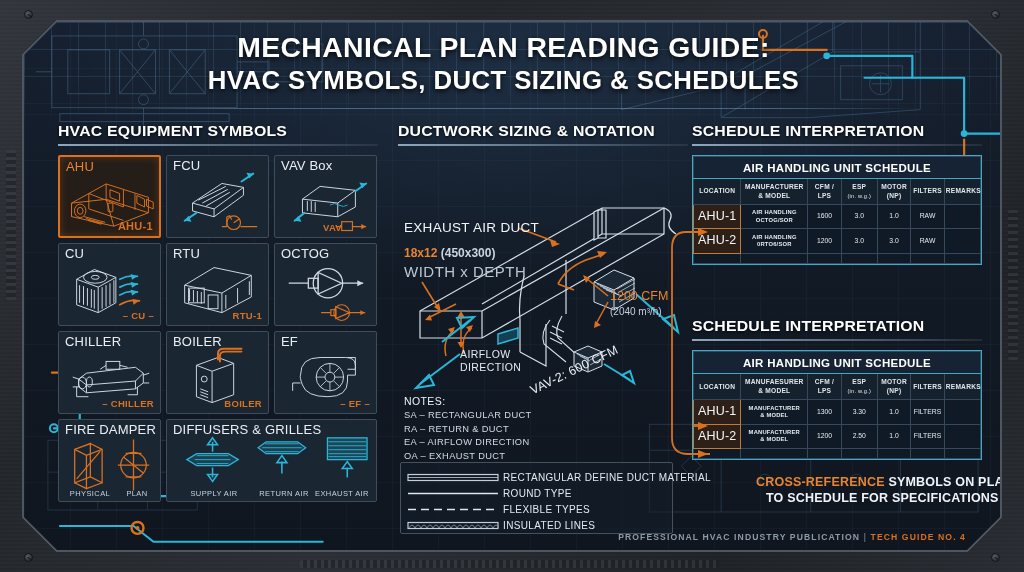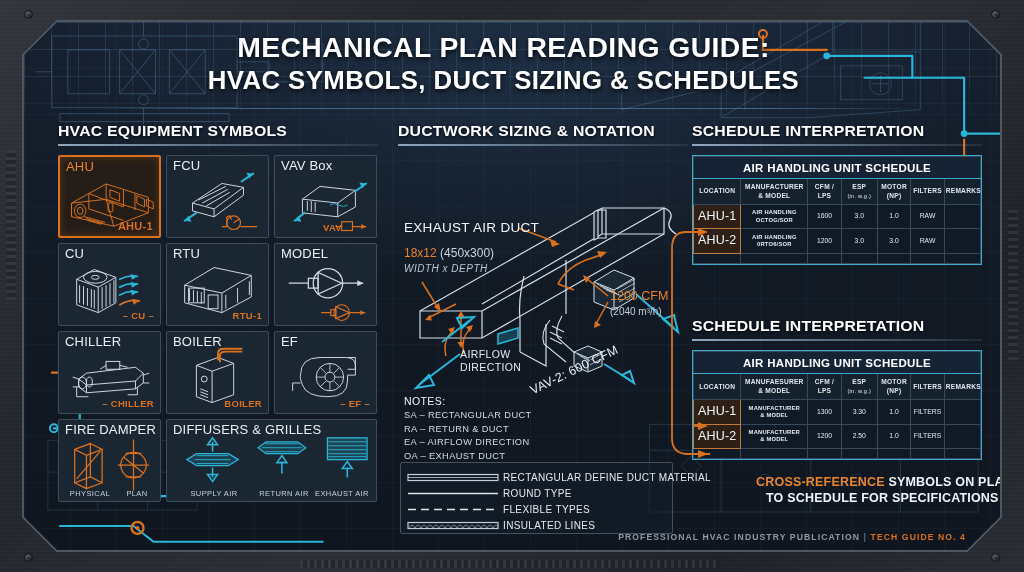--- a/index.html
+++ b/index.html
@@ -148,24 +148,24 @@
     letter-spacing:.4px; text-align:center;
   }
 
   
   .duct-stage{position:absolute; left:0; top:34px; width:290px; height:250px;}
   .lbl-supply{
     position:absolute; left:6px; top:64px; font-size:13.5px; color:#f2f5f8;
     font-weight:400; letter-spacing:.3px; white-space:nowrap;
   }
   .lbl-dim{position:absolute; left:6px; top:90px; font-size:12px; color:#e8852f;
-    font-weight:400; white-space:nowrap;}
+    font-weight:700; white-space:nowrap;}
   .lbl-dim .mm{color:#c9d4df;}
-  .lbl-dimsub{position:absolute; left:6px; top:107px; font-size:10px;
-    color:#b9c6d3; letter-spacing:.5px;font-style:italic;}
+  .lbl-dimsub{position:absolute; left:6px; top:107px; font-size:15px;
+    color:#b9c6d3; letter-spacing:.5px;}
   .lbl-cfm{position:absolute; left:212px; top:133px; font-size:12.5px;
     color:#e8852f; font-weight:400; white-space:nowrap;}
   .lbl-cfm-sub{position:absolute; left:212px; top:150px; font-size:10px;
     color:#c3cfdb; white-space:nowrap;}
   .lbl-airflow{position:absolute; left:62px; top:192px; font-size:10.5px;
     color:#e4eaf0; letter-spacing:.4px; line-height:1.25;}
   .lbl-vav{
     position:absolute; left:133px; top:228px; font-size:12.5px; color:#e9eff4;
     letter-spacing:.3px; white-space:nowrap;
     transform:rotate(-26deg); transform-origin:left center;
@@ -437,21 +437,21 @@
                 <path d="M23 46 L23 58 M27 47 L27 59 M31 48 L31 60 M35 49 L35 61"></path>
                 <rect x="22" y="45" width="16" height="15"></rect>
                 <rect x="42" y="52" width="10" height="14"></rect>
                 <path d="M60 52 L60 66 M72 45 L72 60 M84 38 L84 52"></path>
               </g>
             </svg>
             <div class="sym-tag">RTU-1</div>
           </div>
 
           <div class="sym-card">
-            <div class="sym-name">MODEL</div>
+            <div class="sym-name">OCTOG</div>
             <svg class="sym-art" viewBox="0 0 103 83">
               <g stroke="#cfd9e3" stroke-width="1.3" fill="none">
                 <circle cx="54" cy="40" r="15"></circle>
                 <path d="M44 29 L44 51 L68 40 Z"></path>
                 <rect x="34" y="35" width="10" height="10"></rect>
                 <path d="M14 40 L34 40 M69 40 L90 40"></path>
               </g>
               <path d="M90 40 l-6 -3 v6 z" fill="#cfd9e3"></path>
               <g stroke="#d9711f" stroke-width="1.2" fill="none">
                 <circle cx="68" cy="70" r="8"></circle>

